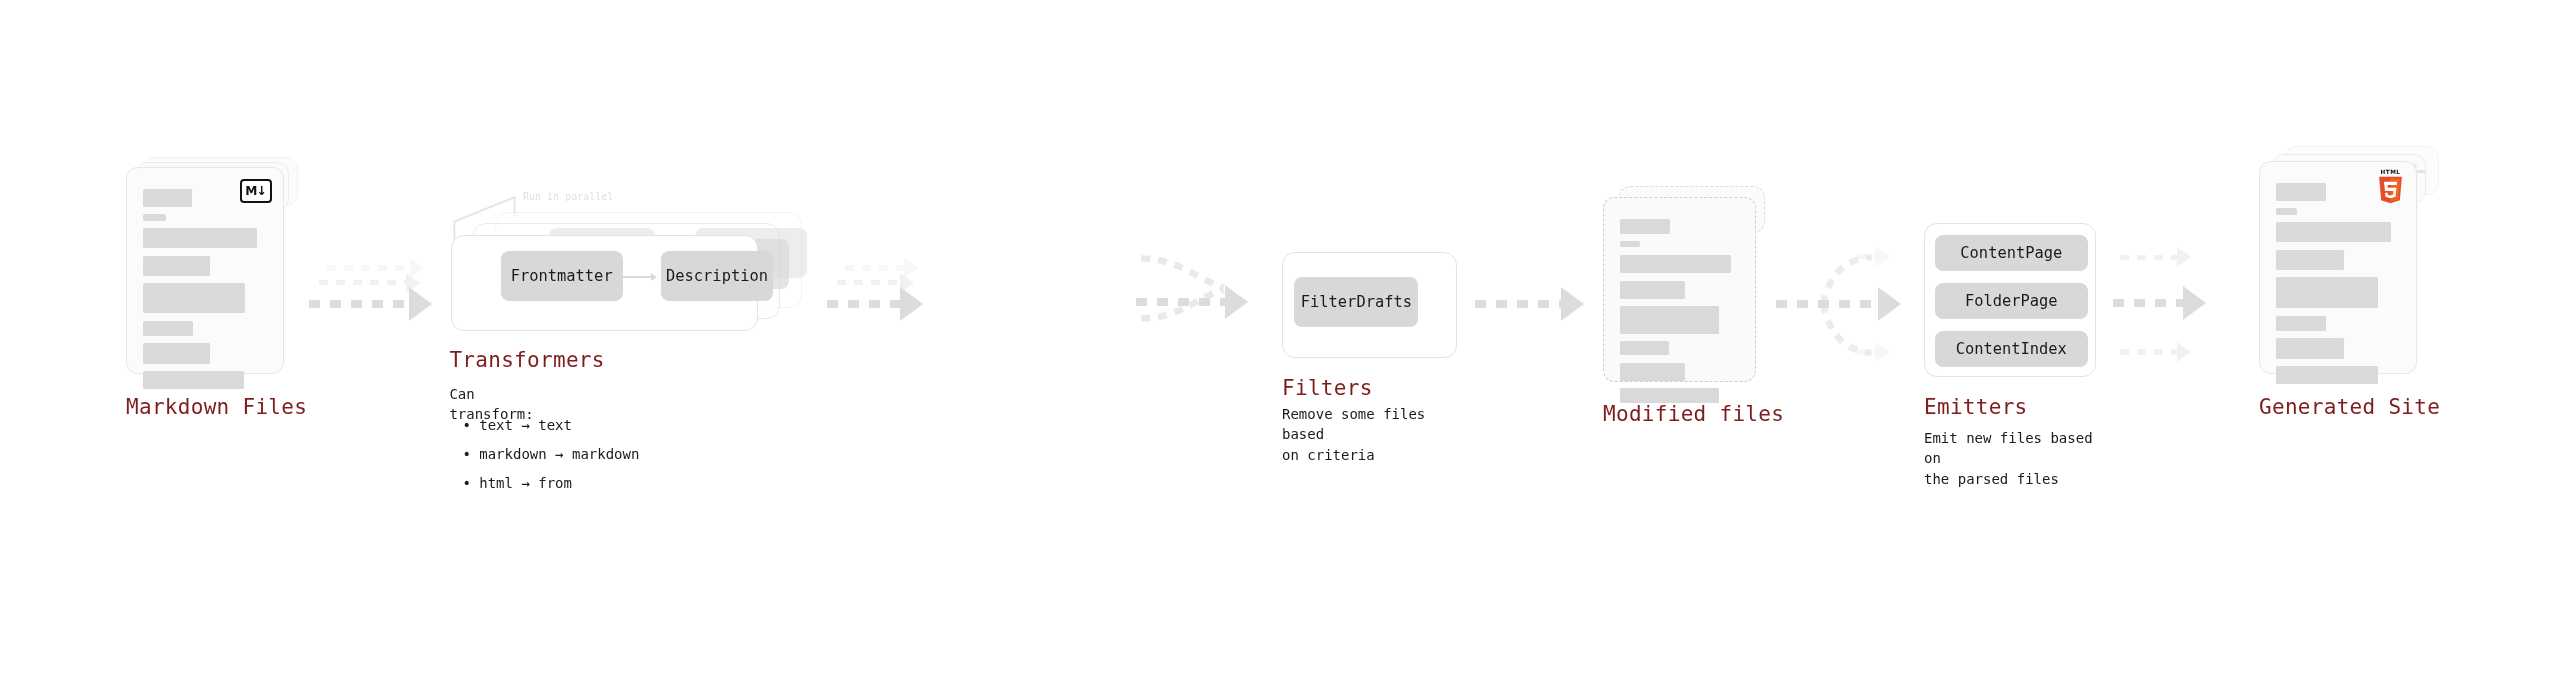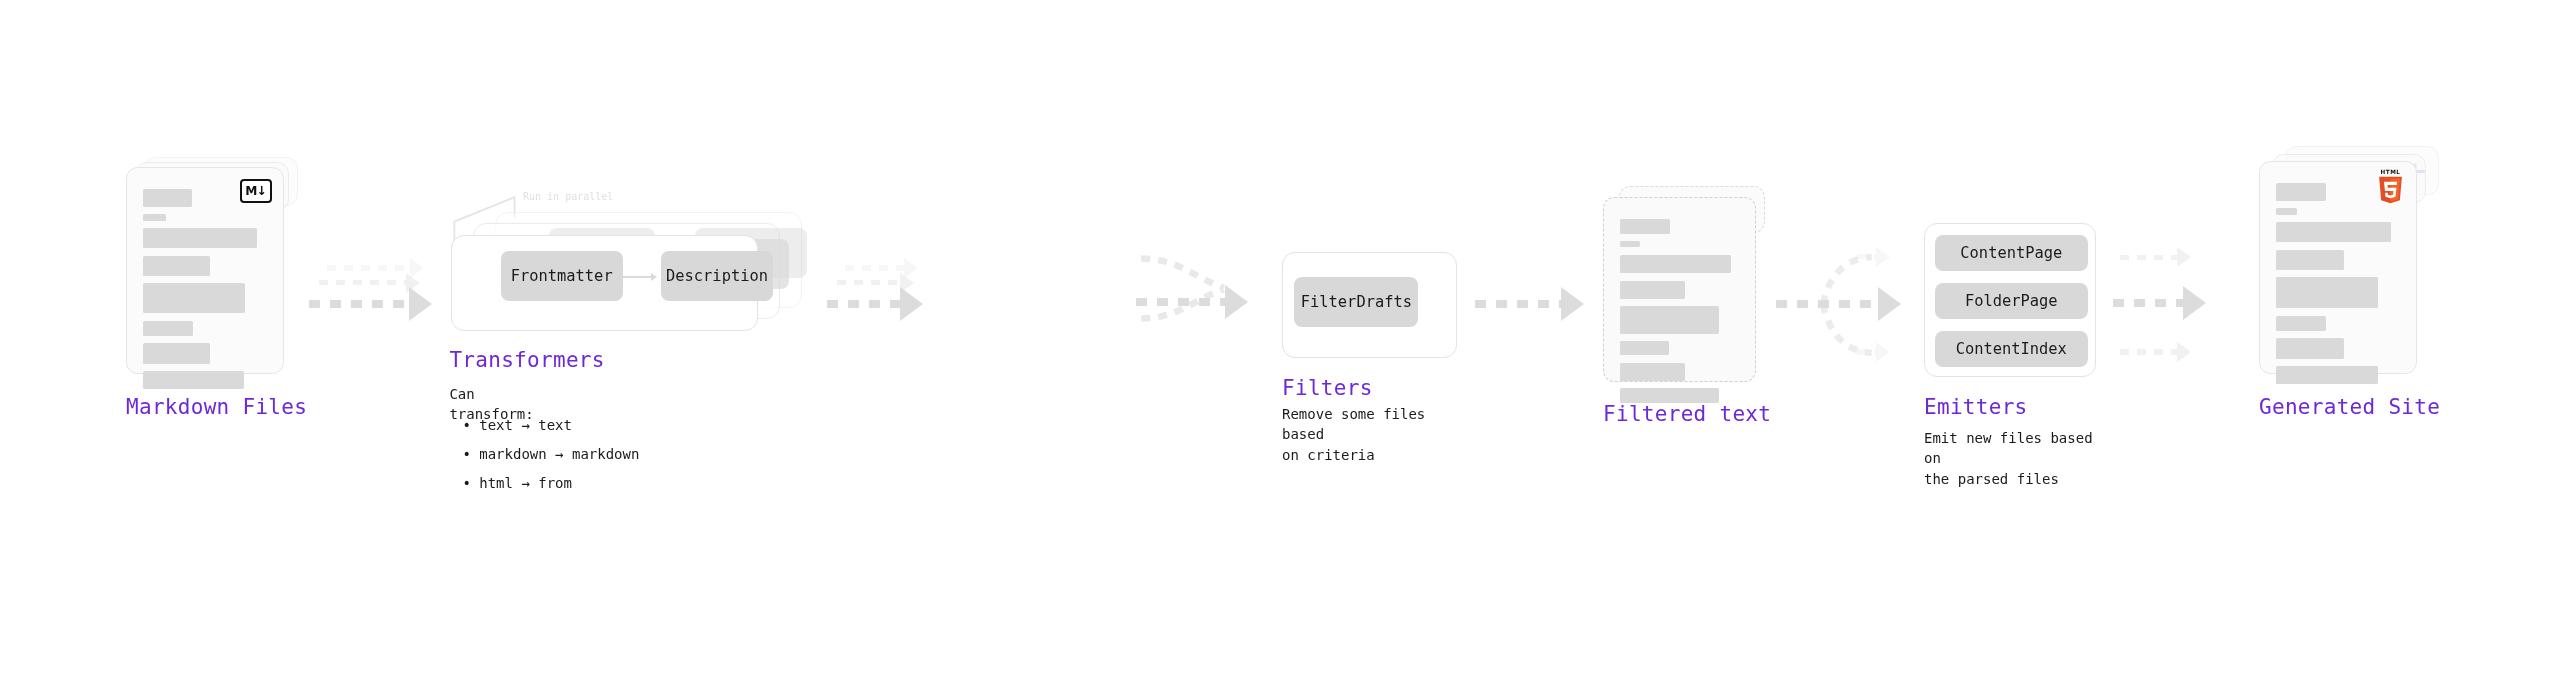--- a/index.html
+++ b/index.html
@@ -85,21 +85,21 @@
   
   .mini-arrow{position:absolute;display:flex;align-items:center;}
   .mini-arrow .ln{height:1.6px;background:#dadada;}
   .mini-arrow .hd{
     width:0;height:0;border-top:4.1px solid transparent;border-bottom:4.1px solid transparent;
     border-left:6.5px solid #dadada;margin-left:-0.8px;
   }
 
   
   .title{
-    position:absolute;font-size:21px;letter-spacing:0.3px;color:#6d28d9;white-space:nowrap;
+    position:absolute;font-size:21px;letter-spacing:0.3px;color:#7f1d1d;white-space:nowrap;
   }
   .subtitle{
     position:absolute;font-size:14px;line-height:1.45;color:#1b1b1b;white-space:pre-line;
   }
   .hint{
     position:absolute;font-size:10px;color:#e0e0e0;white-space:nowrap;
   }
   .bullets{position:absolute;font-size:14px;line-height:1.5;color:#1b1b1b;}
   .bullets .b{white-space:nowrap;margin-top:8px;}
 
@@ -245,21 +245,21 @@
           <div class="bar" style="width:19.5px;height:6.5px;"></div>
           <div class="bar" style="width:111px;height:18.7px;"></div>
           <div class="bar" style="width:65px;height:18px;"></div>
           <div class="bar" style="width:99px;height:28px;"></div>
           <div class="bar" style="width:49px;height:14px;"></div>
           <div class="bar" style="width:65px;height:18px;"></div>
           <div class="bar" style="width:99px;height:15.4px;"></div>
         </div>
       </div>
     </div>
-    <div class="title" style="left:0;top:205px;">Filtered text</div>
+    <div class="title" style="left:0;top:205px;">Modified files</div>
   </div>
 
   <div class="node" style="left:1776px;top:236px;">
     <svg style="position:absolute;left:0;top:0;width:142px;height:138px;" viewBox="0 0 175 170">
       <path d="M58 84 C 66 46, 86 28, 118 26" fill="none" stroke="#ececec" stroke-width="8" stroke-dasharray="11 10"></path>
       <path d="M58 84 C 66 122, 86 142, 118 144" fill="none" stroke="#ececec" stroke-width="8" stroke-dasharray="11 10"></path>
     </svg>
     <div class="arrow small faint2" style="left:81px;top:10.6px;">
         <div class="dash" style="width:21px;"></div>
         <div class="head"></div>

